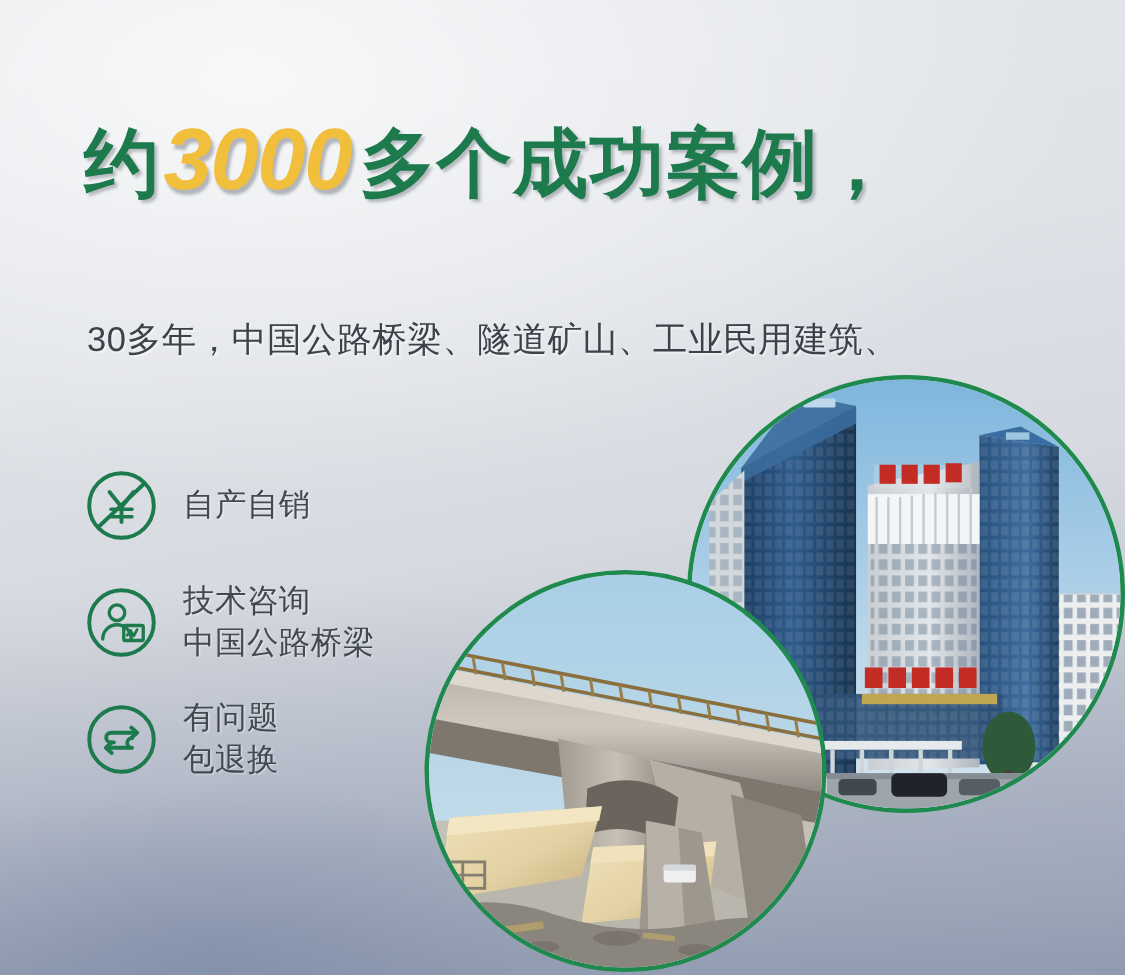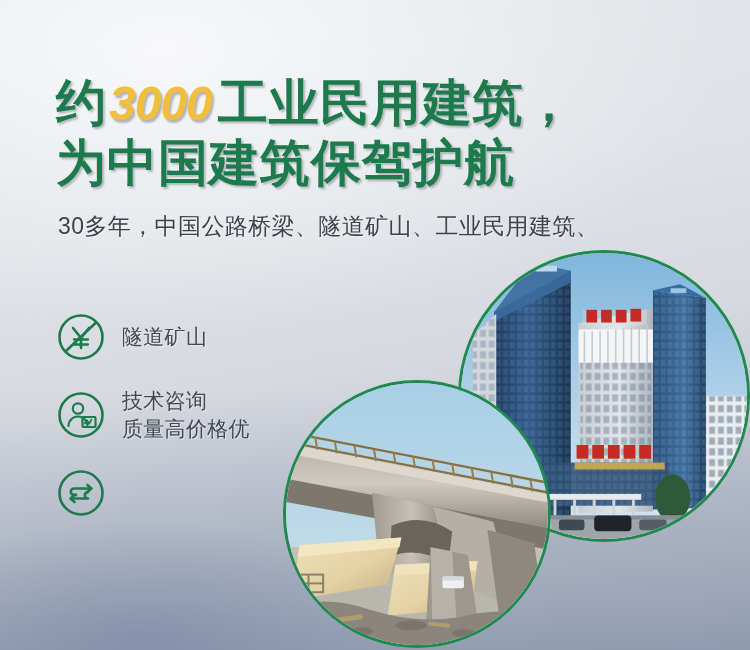--- a/index.html
+++ b/index.html
@@ -52,21 +52,21 @@
     display: block;
     color: #1d7a4c;
     font-weight: bold;
     font-size: 50px;
     letter-spacing: 1px;
     text-shadow: 2px 2px 2px rgba(90,95,105,0.38);
   }
   .headline .line2 { margin-top: 10px; }
   .headline .num {
     color: #f2bf3c;
-    font-size: 48px;
+    font-size: 58px;
     font-style: italic;
     font-weight: bold;
     letter-spacing: -1px;
     padding: 0 6px 0 2px;
     text-shadow: 2px 3px 2px rgba(90,95,105,0.42);
   }
 
   
   .subtitle {
     position: absolute;
@@ -135,67 +135,70 @@
 </head>
 <body>
 
 <div id="banner">
 
   <div class="sheen-a"></div>
   <div class="sheen-b"></div>
   <div class="sheen-c"></div>
 
   <div class="headline">
-    <span class="line1"><span>约</span><span class="num">3000</span><span>工业民用建筑，</span></span>
-    <span class="line2">为中国建筑保驾护航</span>
+    <span class="line1"><span>约</span><span class="num">3000</span><span>多个成功案例，</span></span>
   </div>
 
   <div class="subtitle">
     <span>30多年，中国公路桥梁、隧道矿山、工业民用建筑、</span>
   </div>
 
   <div class="features">
 
     <div class="feature">
       <svg class="ficon" viewBox="0 0 50 50">
         <circle cx="25" cy="25" r="21.5" fill="none" stroke="#1d7a4c" stroke-width="2.6"></circle>
         <path d="M17 16 L25 26 L33 16" fill="none" stroke="#1d7a4c" stroke-width="2.6" stroke-linecap="round" stroke-linejoin="round"></path>
         <line x1="25" y1="26" x2="25" y2="36" stroke="#1d7a4c" stroke-width="2.6" stroke-linecap="round"></line>
         <line x1="18" y1="27.5" x2="32" y2="27.5" stroke="#1d7a4c" stroke-width="2.3" stroke-linecap="round"></line>
         <line x1="18" y1="32.5" x2="32" y2="32.5" stroke="#1d7a4c" stroke-width="2.3" stroke-linecap="round"></line>
         <line x1="10.5" y1="38.5" x2="39.5" y2="11" stroke="#1d7a4c" stroke-width="2.6" stroke-linecap="round"></line>
       </svg>
       <div class="flabel">
-        <span>隧道矿山</span>
+        <span>自产自销</span>
       </div>
     </div>
 
 
     <div class="feature">
       <svg class="ficon" viewBox="0 0 50 50">
         <circle cx="25" cy="25" r="21.5" fill="none" stroke="#1d7a4c" stroke-width="2.6"></circle>
         <circle cx="22" cy="18.5" r="5.2" fill="none" stroke="#1d7a4c" stroke-width="2.2"></circle>
         <path d="M12.5 36 a9.5 9.5 0 0 1 19 0" fill="none" stroke="#1d7a4c" stroke-width="2.2" stroke-linecap="round"></path>
         <rect x="26.5" y="27" width="13" height="10" rx="1" fill="none" stroke="#1d7a4c" stroke-width="2.2"></rect>
         <path d="M28.8 33.5 l2.2 -3.2 l2.2 3.6 l2.2 -4.2" fill="none" stroke="#1d7a4c" stroke-width="1.8" stroke-linecap="round" stroke-linejoin="round"></path>
       </svg>
       <div class="flabel">
         <span>技术咨询</span>
-        <span>质量高价格优</span>
+        <span>中国公路桥梁</span>
       </div>
     </div>
 
     <div class="feature">
       <svg class="ficon" viewBox="0 0 50 50">
         <circle cx="25" cy="25" r="21.5" fill="none" stroke="#1d7a4c" stroke-width="2.6"></circle>
         <path d="M35 20.5 H18 a3.2 3.2 0 0 0 0 6.4 H20" fill="none" stroke="#1d7a4c" stroke-width="2.6" stroke-linecap="round" stroke-linejoin="round"></path>
         <path d="M31.5 17 L35.4 20.5 L31.5 24" fill="none" stroke="#1d7a4c" stroke-width="2.6" stroke-linecap="round" stroke-linejoin="round"></path>
         <path d="M15 30.5 H32 a3.2 3.2 0 0 1 0 -6.4" fill="none" stroke="#1d7a4c" stroke-width="2.6" stroke-linecap="round" stroke-linejoin="round"></path>
         <path d="M18.5 34 L14.6 30.5 L18.5 27" fill="none" stroke="#1d7a4c" stroke-width="2.6" stroke-linecap="round" stroke-linejoin="round"></path>
       </svg>
+      <div class="flabel">
+        <span>有问题</span>
+        <span>包退换</span>
+      </div>
     </div>
 
   </div>
 
   <div class="photo-circle" id="circle-building">
     <svg viewBox="0 0 292 292" preserveAspectRatio="xMidYMid slice">
       <defs>
         <linearGradient id="sky" x1="0" y1="0" x2="0" y2="1">
           <stop offset="0%" stop-color="#7fb6dd"></stop>
           <stop offset="60%" stop-color="#b8d6ea"></stop>

